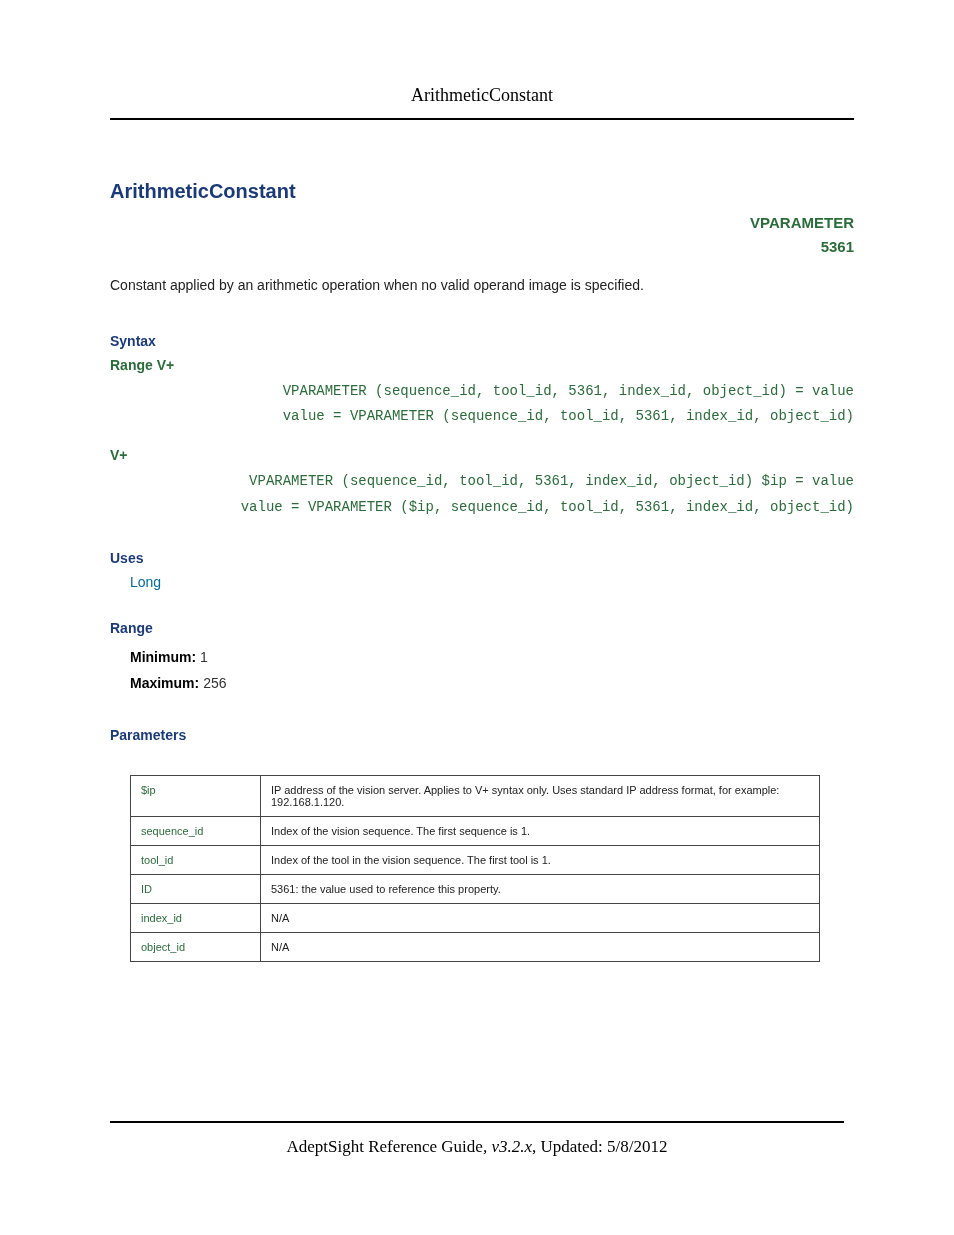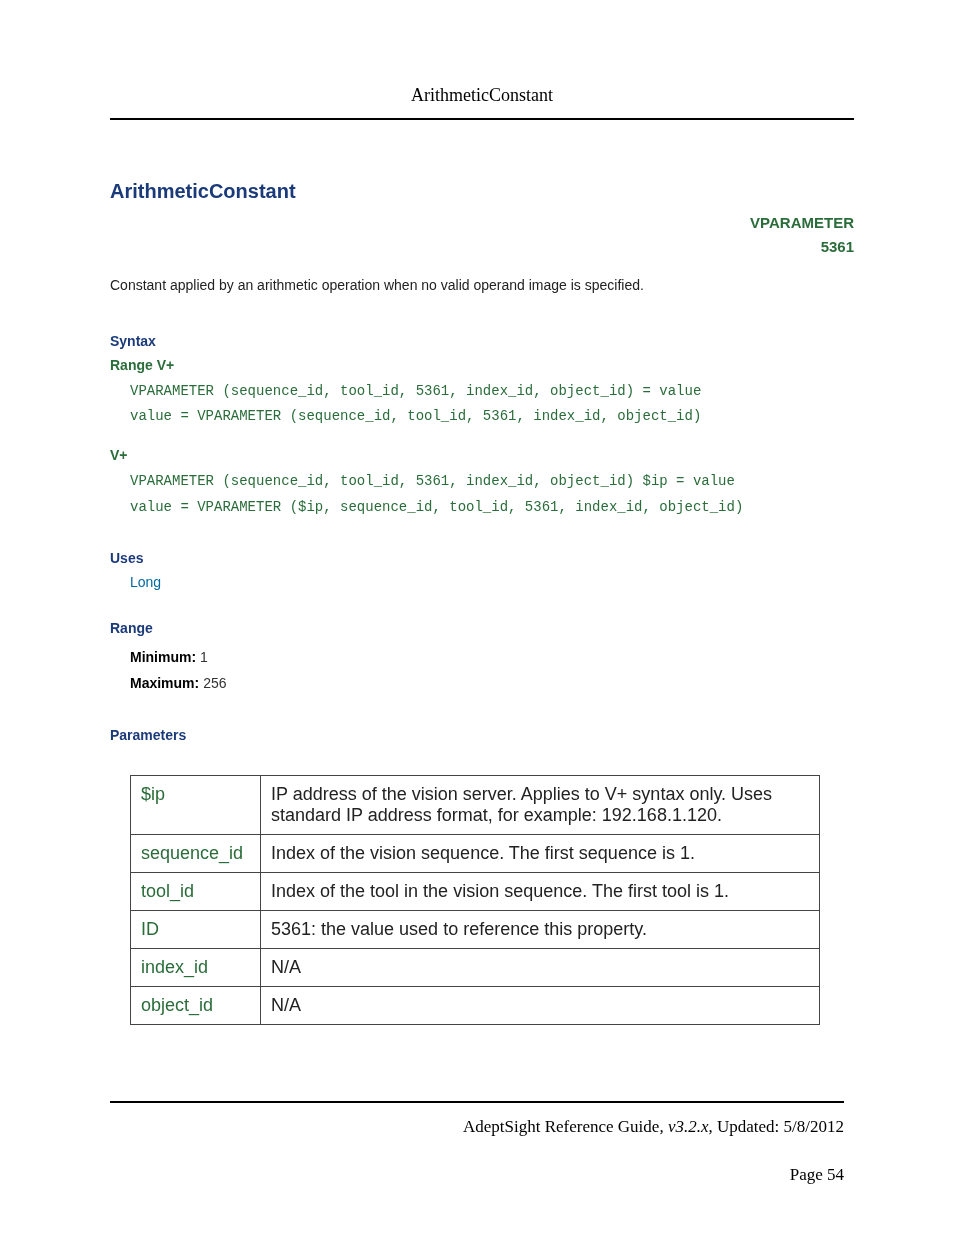--- a/index.html
+++ b/index.html
@@ -61,20 +61,21 @@
     margin-bottom: 6px;
   }
   .code-block {
     font-family: "Courier New", monospace;
     font-size: 14px;
     color: #2a6d3a;
     margin-left: 20px;
     margin-bottom: 18px;
     line-height: 1.8;
     white-space: pre;
+    text-align: right;
   }
   .type-value {
     margin-left: 20px;
     margin-bottom: 30px;
     color: #0369a1;
   }
   .range-block {
     margin-left: 20px;
     margin-bottom: 30px;
     line-height: 1.9;
@@ -83,33 +84,33 @@
   .params-table {
     border-collapse: collapse;
     width: 690px;
     margin-top: 32px;
     margin-left: 20px;
   }
   .params-table td {
     border: 1px solid #444;
     padding: 8px 10px;
     vertical-align: top;
-    font-size: 18px;
+    font-size: 11px;
     color: #222;
   }
   .params-table td.param-name {
     width: 130px;
     color: #2a6d3a;
   }
   .footer {
     position: absolute;
     left: 110px;
     right: 110px;
     bottom: 50px;
-    text-align: right;
+    text-align: center;
   }
   .footer-rule {
     border: none;
     border-top: 2px solid #000;
     margin-bottom: 14px;
   }
   .footer-text {
     font-family: "Times New Roman", serif;
     font-size: 17px;
     color: #000;
@@ -194,14 +195,13 @@
     </tbody>
       </table>
   </div>
 </div>
 
 <div class="footer">
   <hr class="footer-rule">
   <div class="footer-text">
     <span>AdeptSight Reference Guide</span><span class="italic">, v3.2.x</span><span>, Updated: 5/8/2012</span>
   </div>
-  <div class="page-number">Page 54</div>
 </div>
 
 </body></html>

